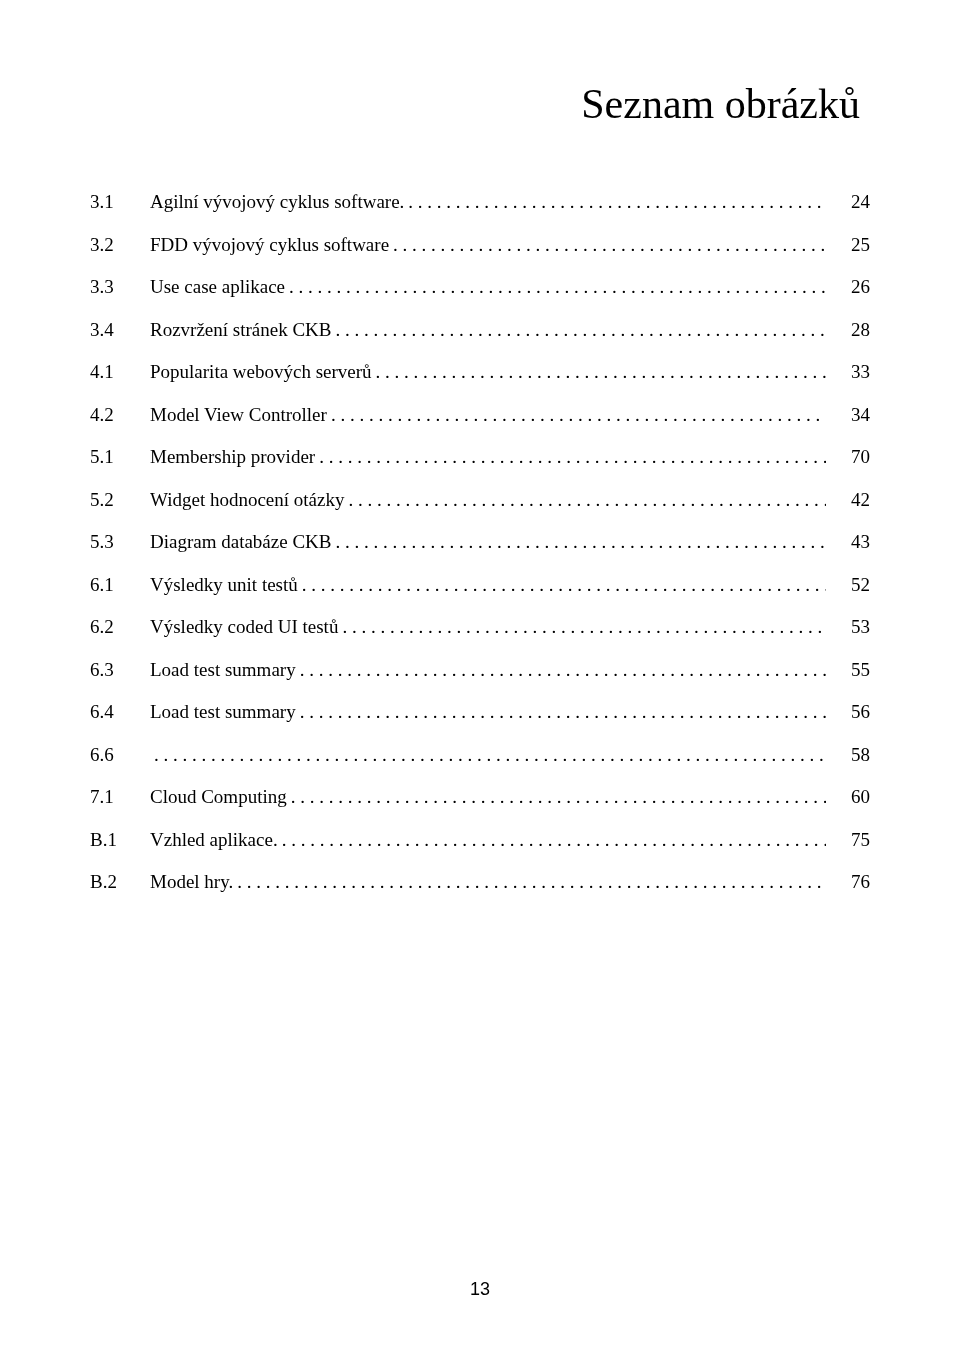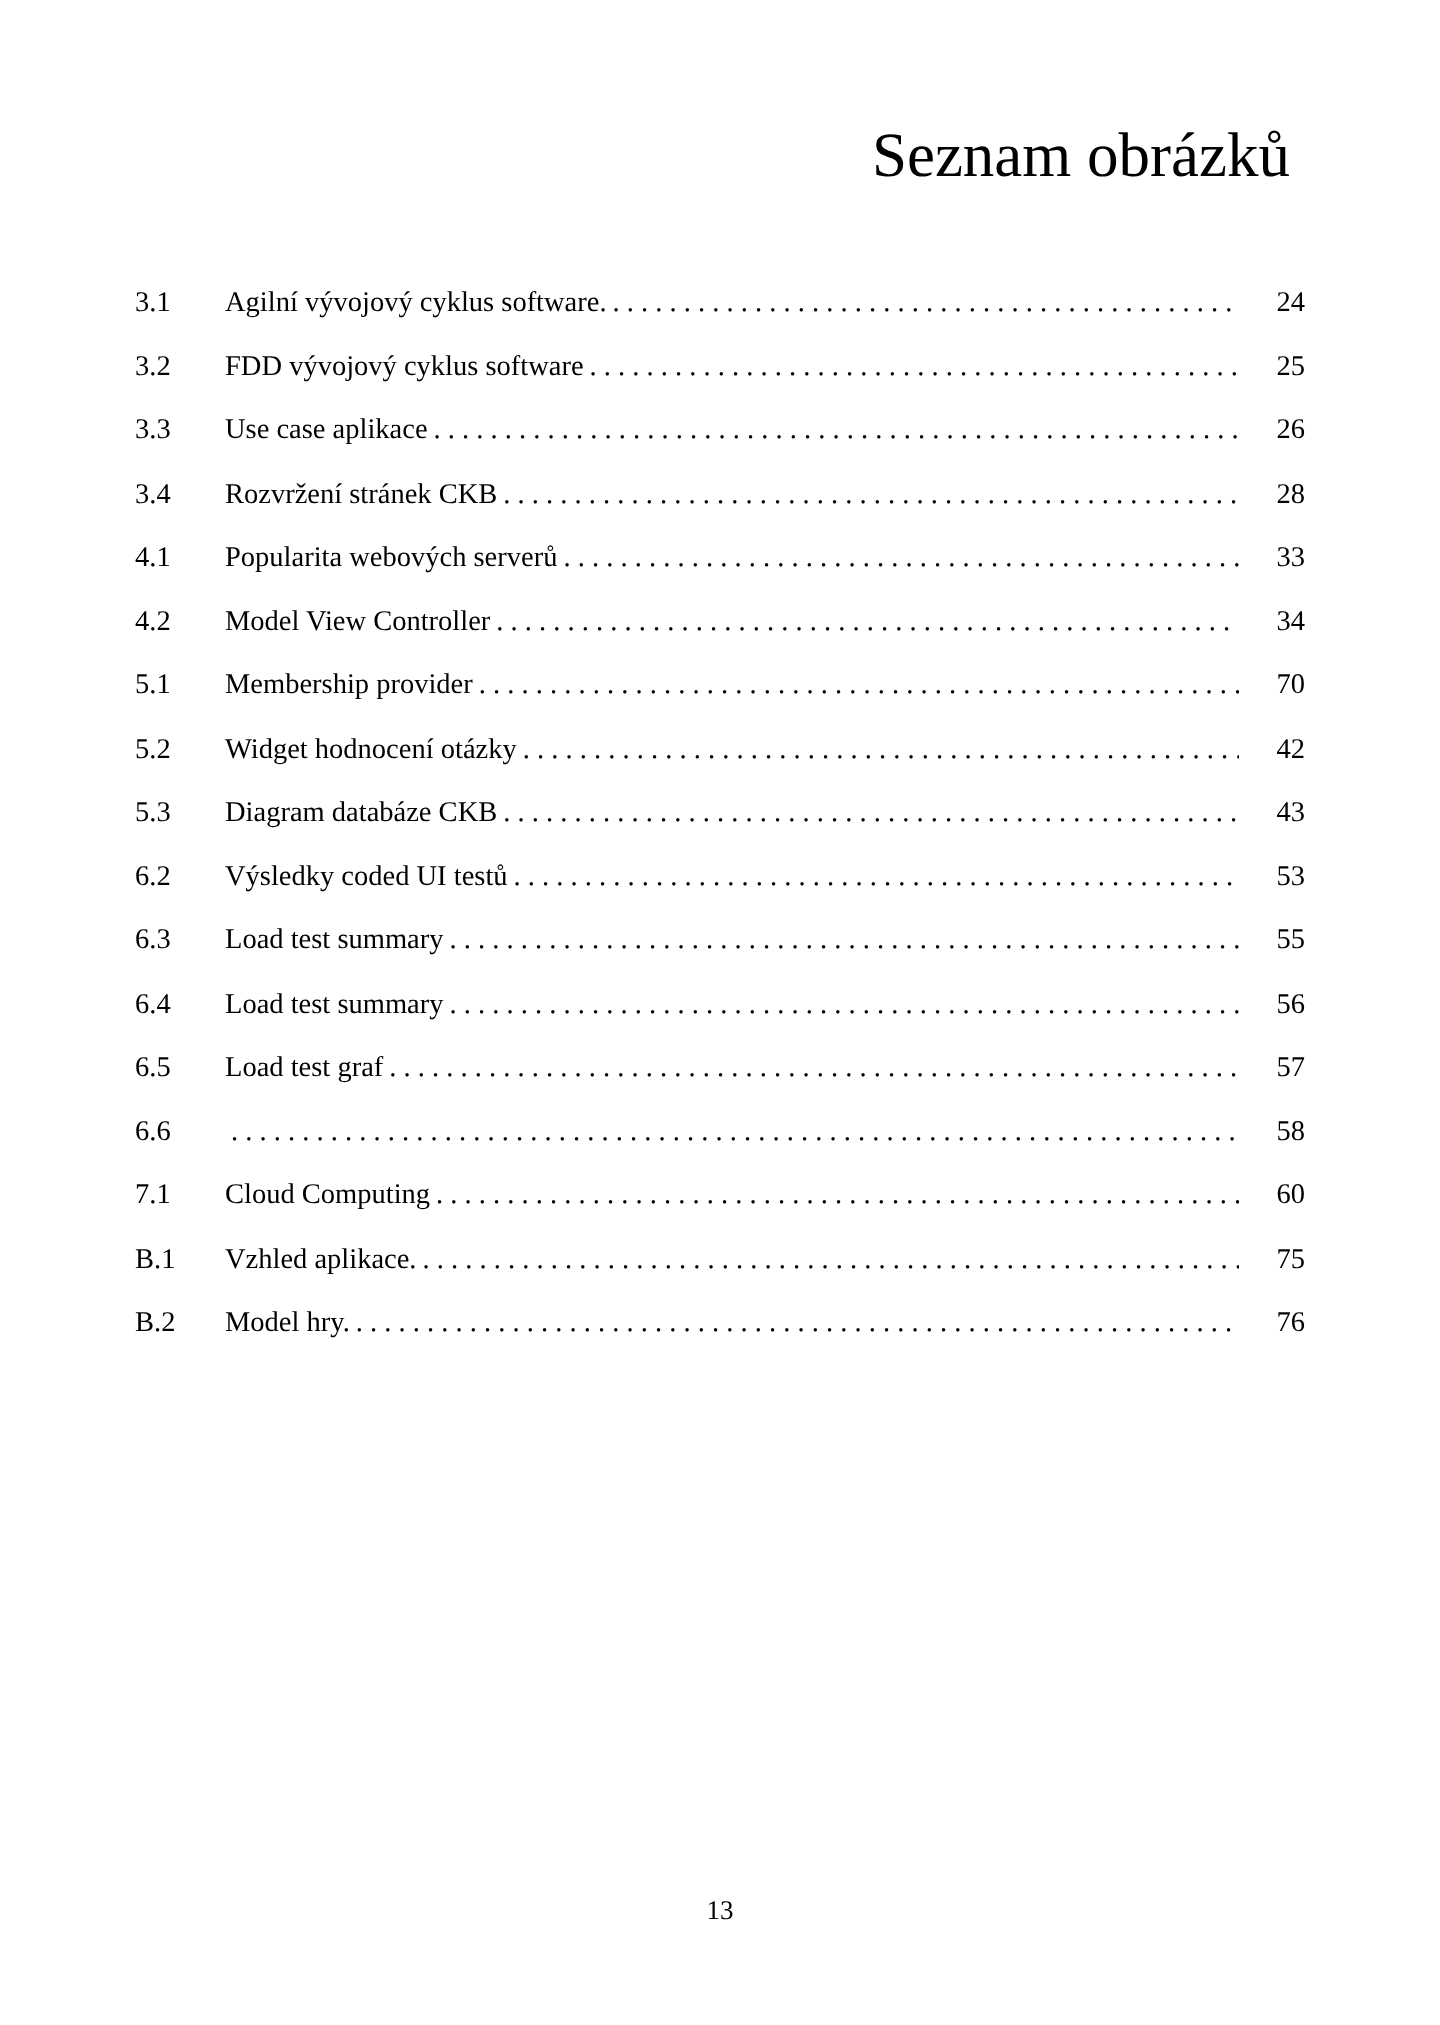--- a/index.html
+++ b/index.html
@@ -70,26 +70,26 @@
     }
 
     .toc-page {
       min-width: 40px;
       text-align: right;
       flex-shrink: 0;
     }
 
     .page-number {
       position: absolute;
-      bottom: 66px;
+      bottom: 50px;
       left: 0;
       right: 0;
       text-align: center;
       font-size: 18px;
-      font-family: Liberation Serif, serif;
+      font-family: Liberation Sans, sans-serif;
     }
   </style>
 </head>
 <body>
 
 <div class="page">
   <h1 class="page-heading">Seznam obrázků</h1>
 
   <div class="toc-list">
 
@@ -141,44 +141,44 @@
         <span class="toc-dots"></span>
         <span class="toc-page">42</span>
       </div>
       <div class="toc-row">
         <span class="toc-number">5.3</span>
         <span class="toc-title">Diagram databáze CKB</span>
         <span class="toc-dots"></span>
         <span class="toc-page">43</span>
       </div>
       <div class="toc-row">
+        <span class="toc-number">6.1</span>
+        <span class="toc-title">Výsledky unit testů</span>
+        <span class="toc-dots"></span>
+        <span class="toc-page">52</span>
+      </div>
+      <div class="toc-row">
         <span class="toc-number">6.2</span>
         <span class="toc-title">Výsledky coded UI testů</span>
         <span class="toc-dots"></span>
         <span class="toc-page">53</span>
       </div>
       <div class="toc-row">
         <span class="toc-number">6.3</span>
         <span class="toc-title">Load test summary</span>
         <span class="toc-dots"></span>
         <span class="toc-page">55</span>
       </div>
       <div class="toc-row">
         <span class="toc-number">6.4</span>
         <span class="toc-title">Load test summary</span>
         <span class="toc-dots"></span>
         <span class="toc-page">56</span>
       </div>
       <div class="toc-row">
-        <span class="toc-number">6.5</span>
-        <span class="toc-title">Load test graf</span>
-        <span class="toc-dots"></span>
-        <span class="toc-page">57</span>
-      </div>
-      <div class="toc-row">
         <span class="toc-number">6.6</span>
         <span class="toc-dots"></span>
         <span class="toc-page">58</span>
       </div>
       <div class="toc-row">
         <span class="toc-number">7.1</span>
         <span class="toc-title">Cloud Computing</span>
         <span class="toc-dots"></span>
         <span class="toc-page">60</span>
       </div>

